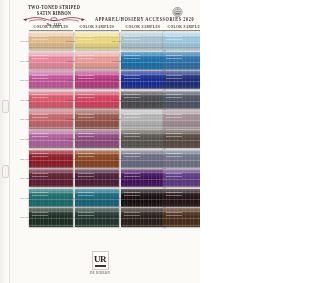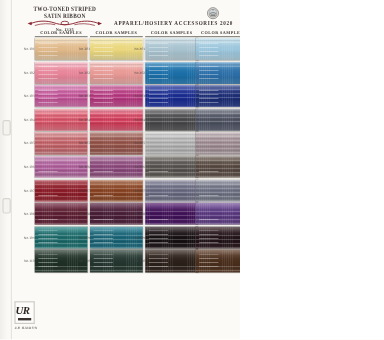--- a/index.html
+++ b/index.html
@@ -191,23 +191,23 @@
       rgba(255,255,255,0.40) 0px,
       rgba(255,255,255,0.40) 0.55px,
       rgba(255,255,255,0.00) 0.55px,
       rgba(255,255,255,0.00) 3.3px);
     opacity: 0.85;
   }
 
   
   .footer {
     position: absolute;
-    left: 12px; bottom: 8px;
+    left: 0; bottom: 8px;
     width: 200px;
-    font-style: italic;
+    text-align: center;
   }
   .logo-box {
     display: inline-block;
     width: 15px; height: 17px;
     background: #fdfcfa;
     border: 0.5px solid #cfccc6;
     position: relative;
   }
   .logo-mono {
     font-family: "Liberation Serif", "DejaVu Serif", serif;

